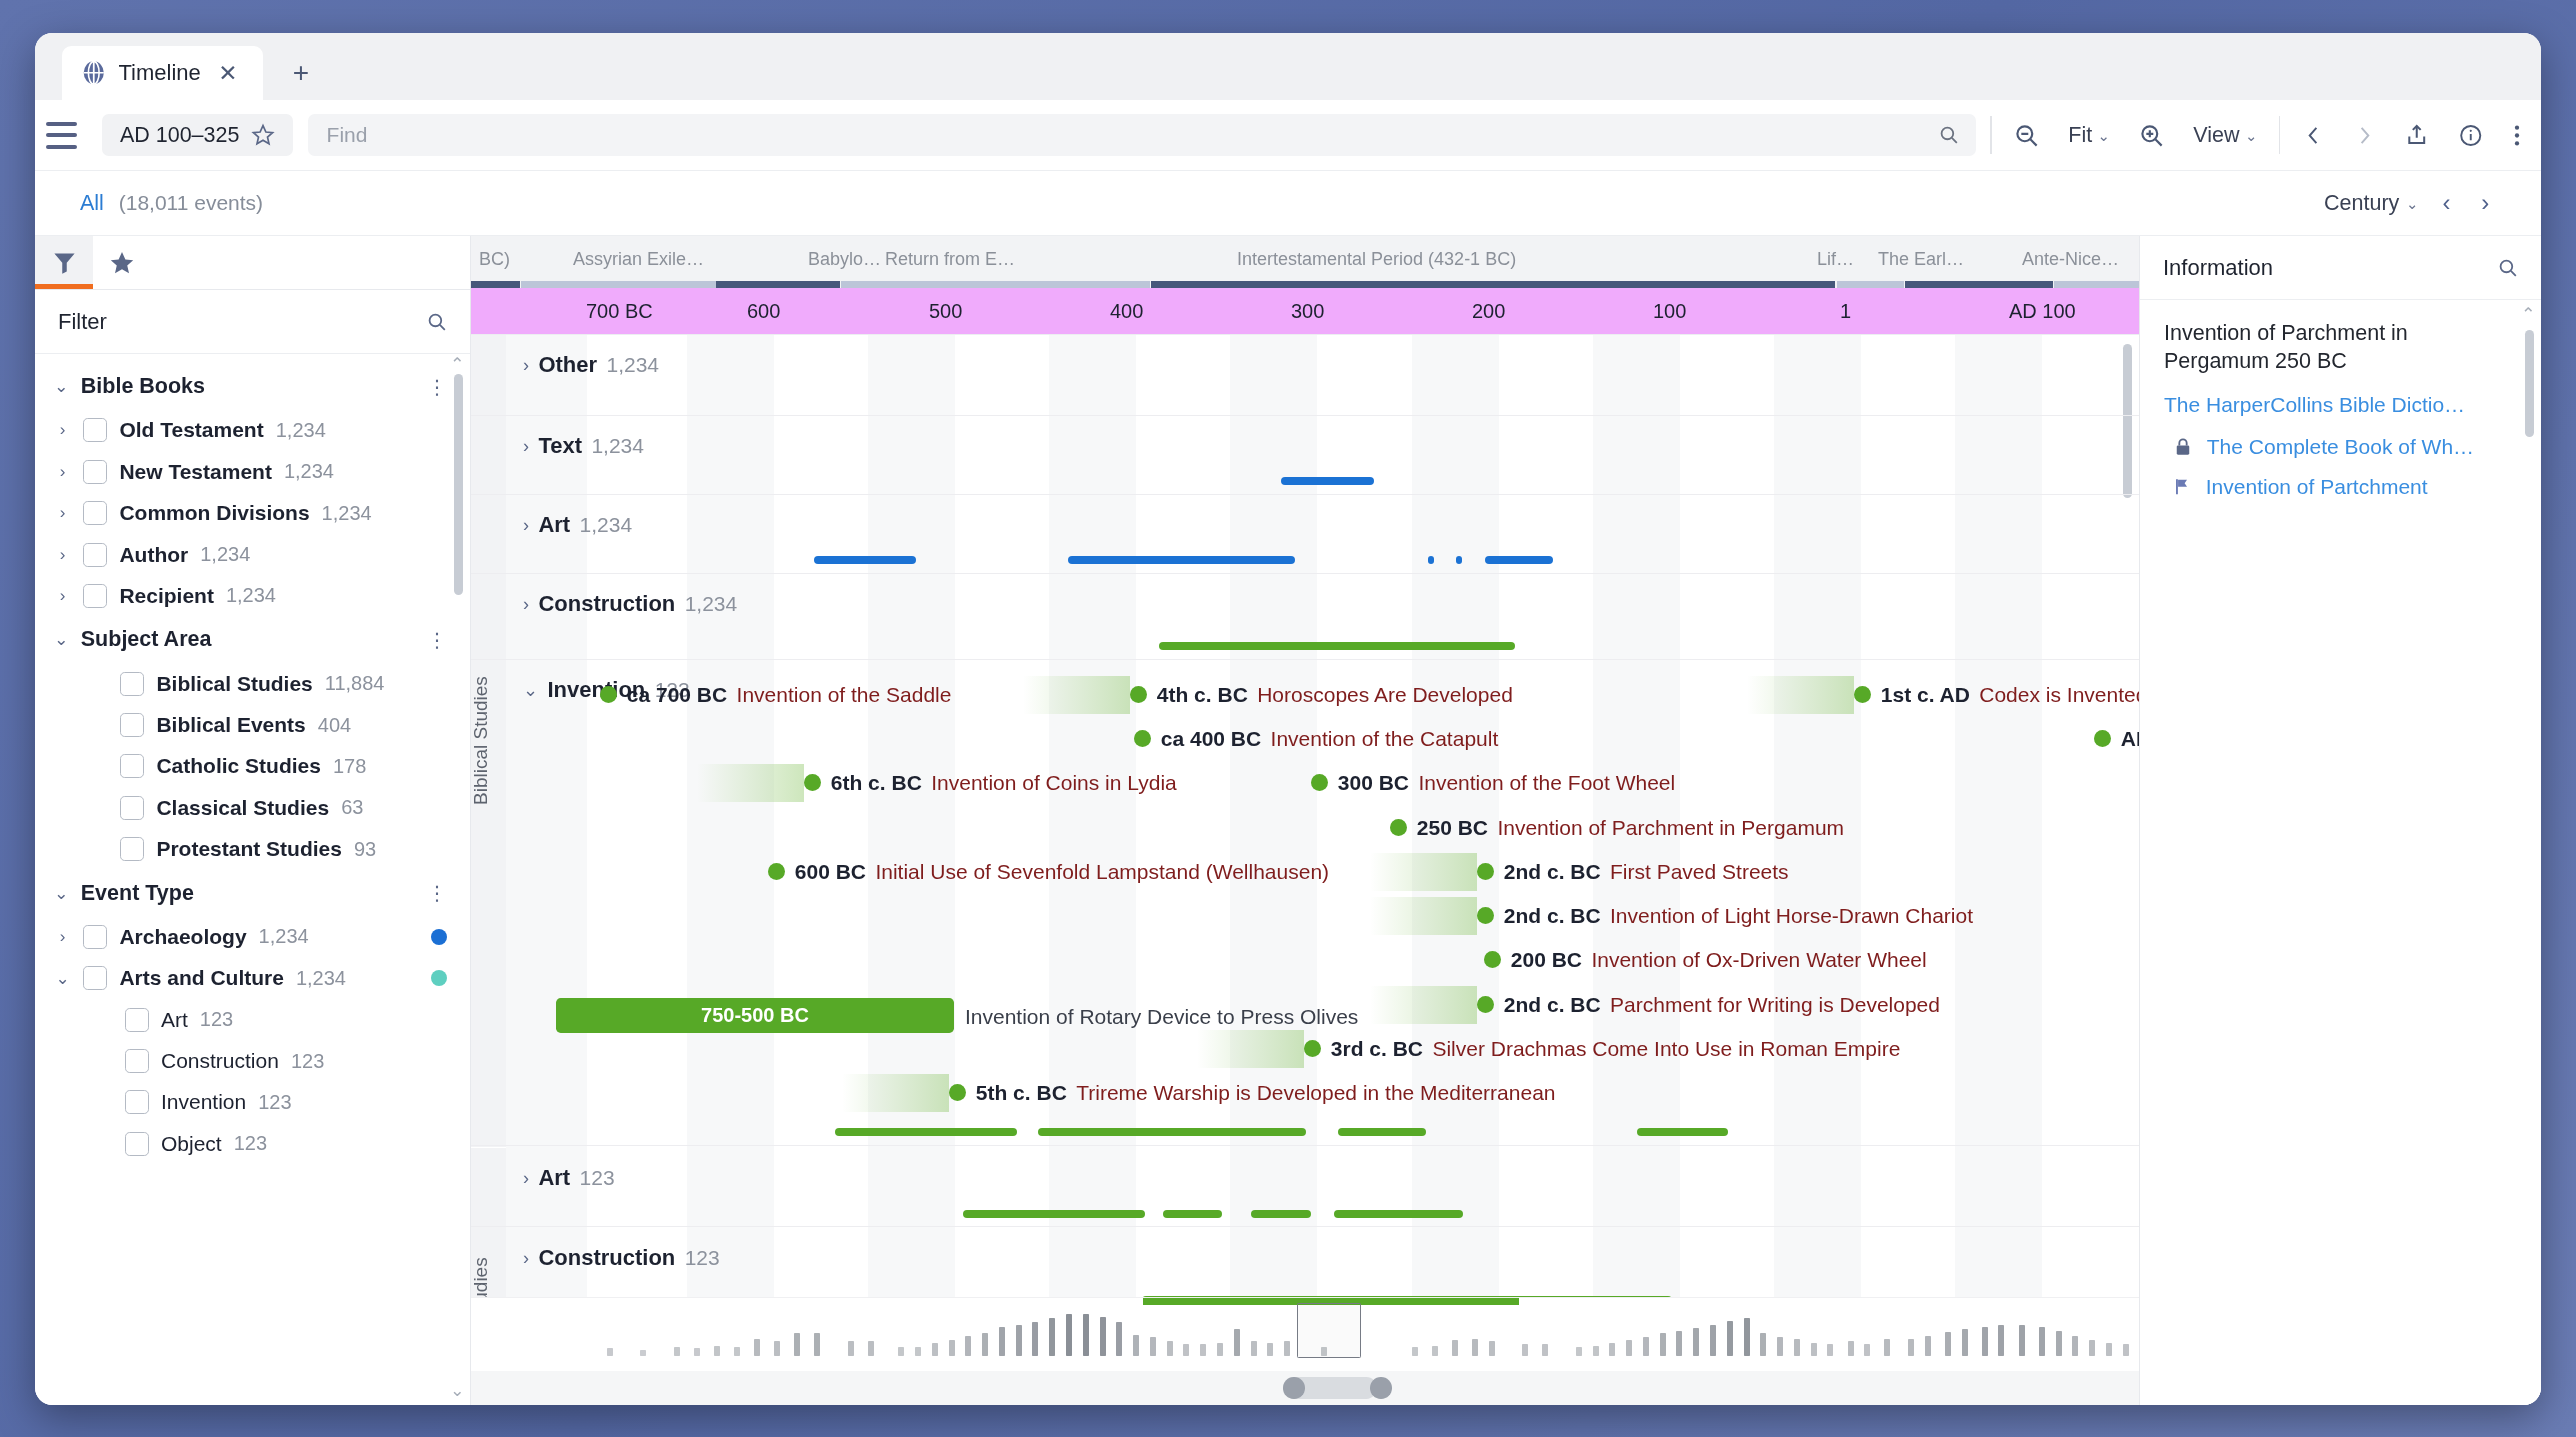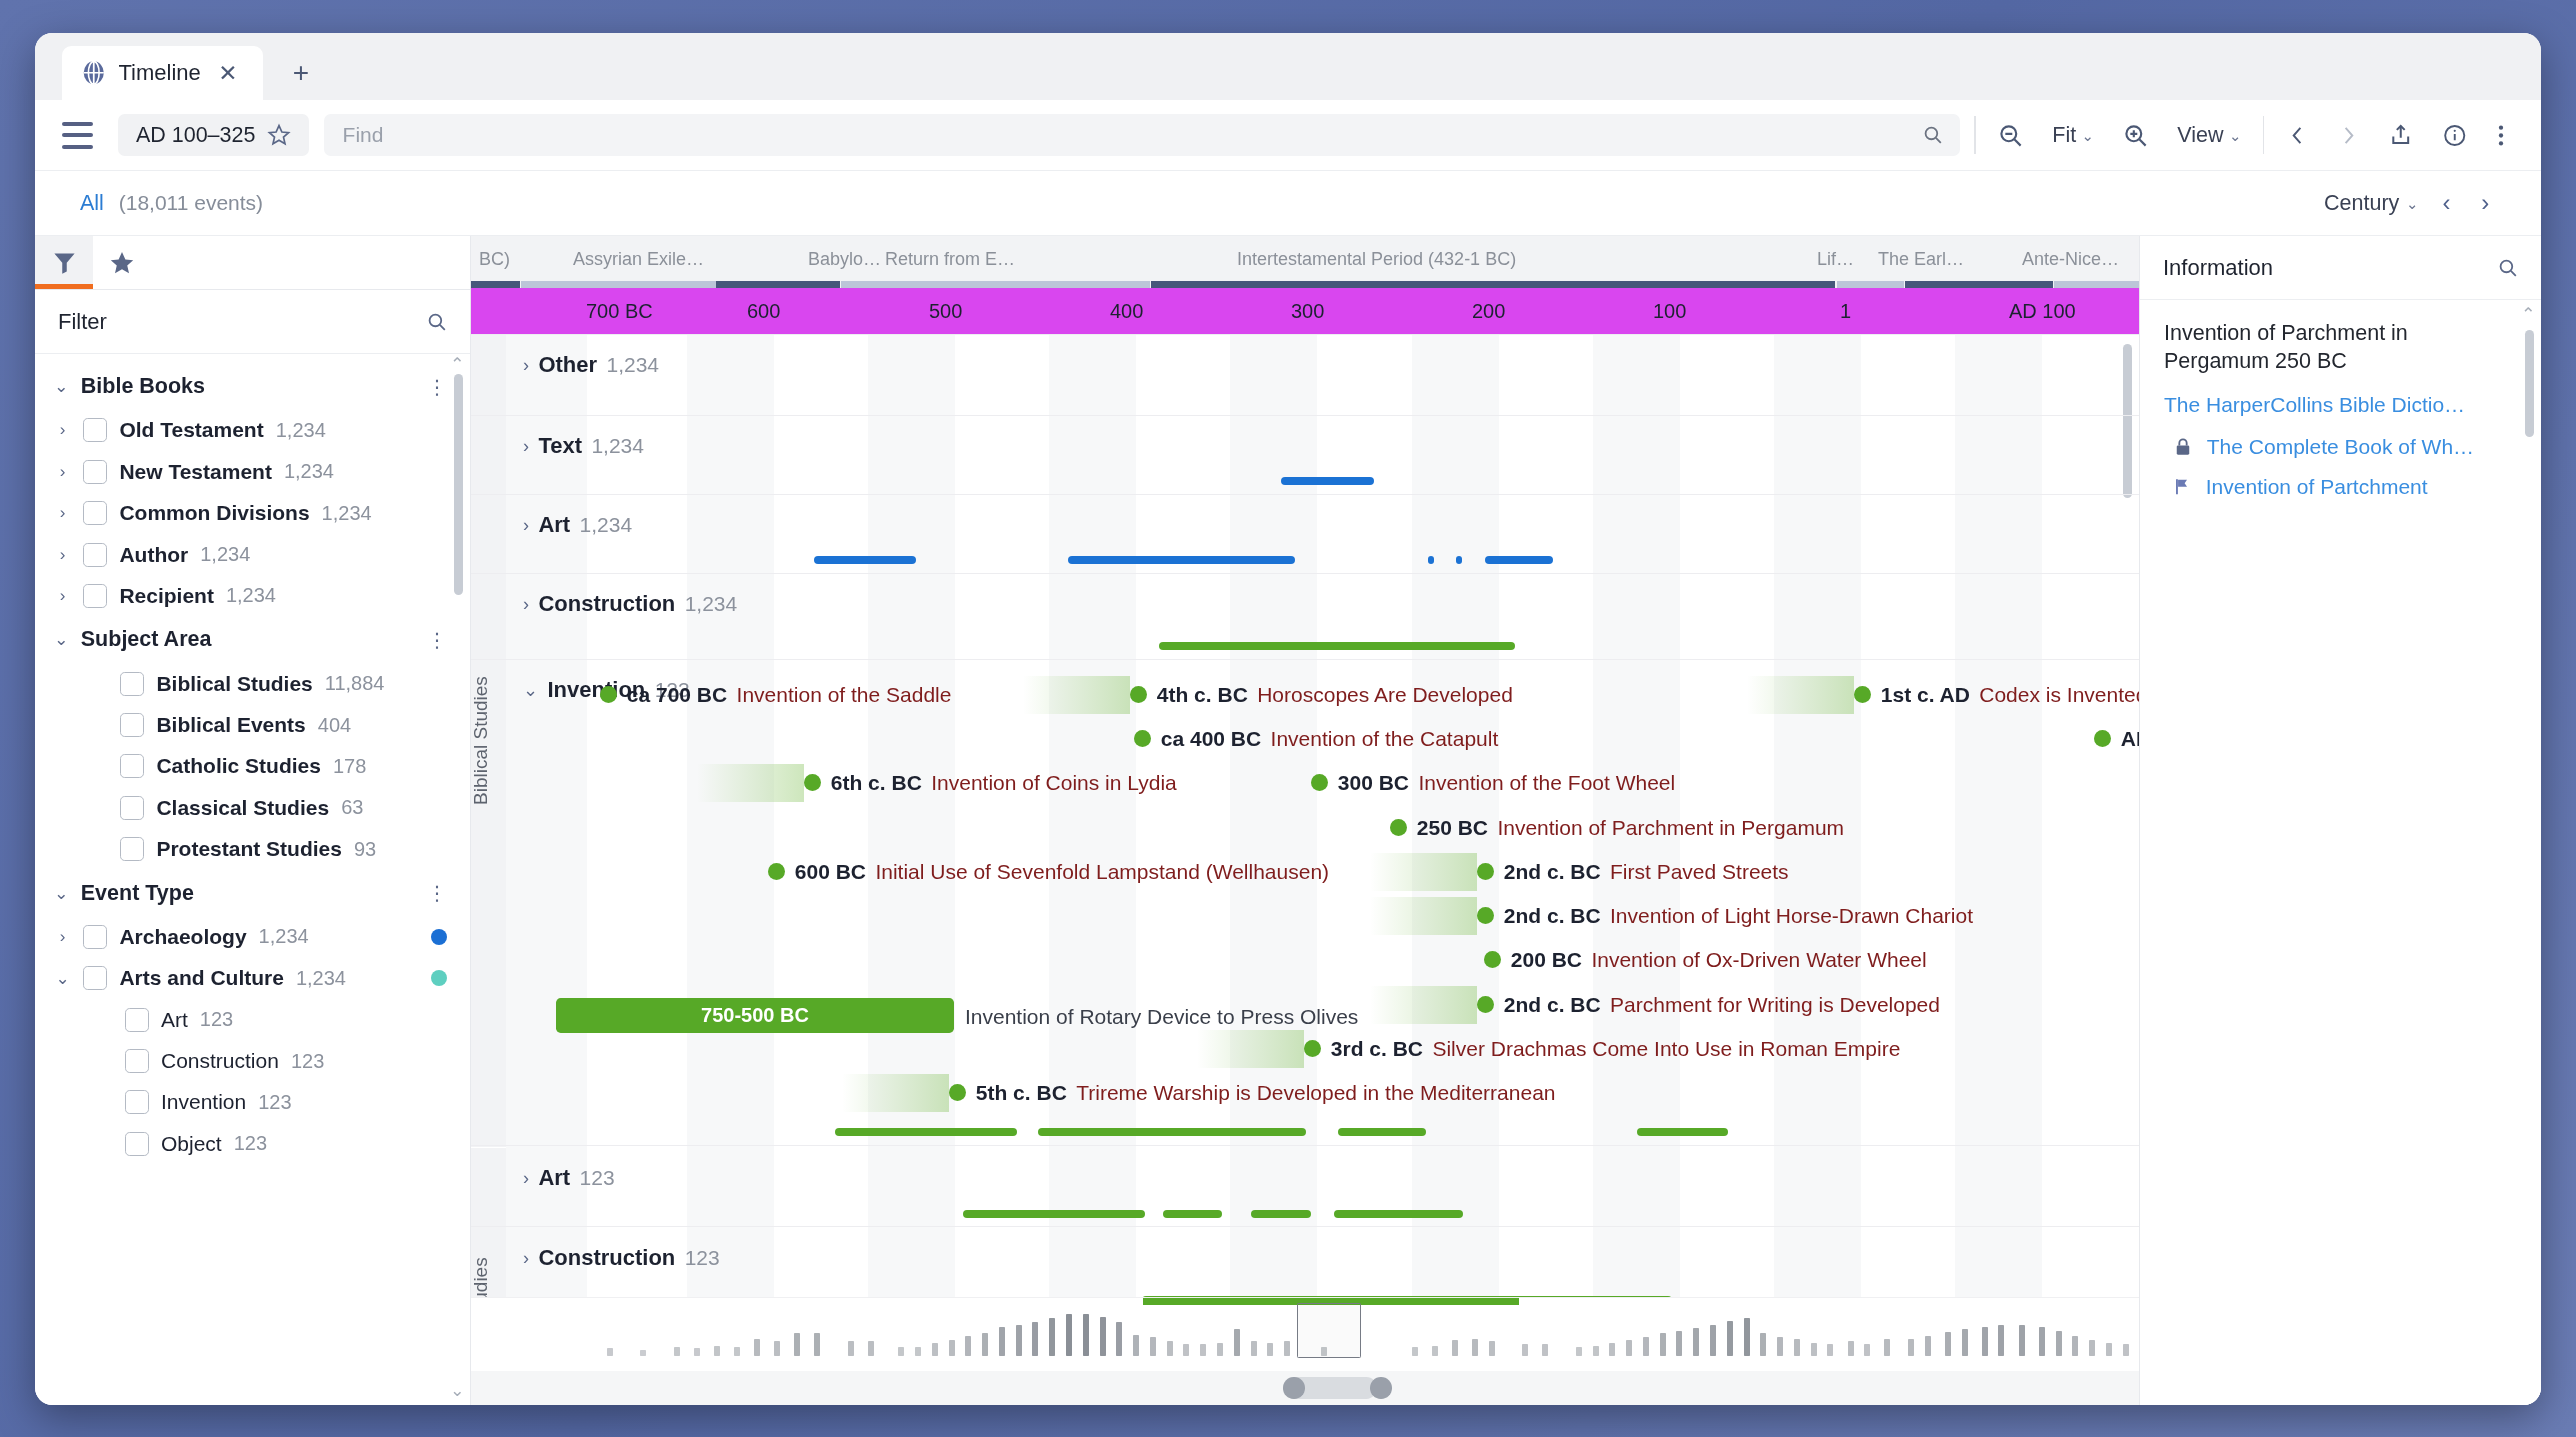--- a/index.html
+++ b/index.html
@@ -31,21 +31,21 @@
     height:54px; background:#fff; border-radius:9.4px 9.4px 0 0;
     display:flex; align-items:center; gap:12px; padding:0 17.4px 0 19px;
     min-width:201px;
   }
   .tab-favicon { width:25.5px;height:25.5px; flex:0 0 auto;}
   .tab-title { font-size:22px; color:#1f2430; white-space:nowrap;}
   .tab-close { font-size:23px; color:#4b5874; line-height:1; padding:2.7px 5.4px; cursor:pointer;}
   .tab-new { font-size:28px; color:#4b5874; margin-left:19px; margin-bottom:10.7px; padding:0 10.7px; cursor:pointer;}
 
   
-  .toolbar { height:70px; background:#fff; display:flex; align-items:center; padding:0 27px; gap:14.8px; flex:0 0 auto;}
+  .toolbar { height:70px; background:#fff; display:flex; align-items:center; padding:0 11px; gap:14.8px; flex:0 0 auto;}
   .hamburger { width:31px;height:27px; display:flex;flex-direction:column;justify-content:space-between; cursor:pointer;}
   .hamburger span { display:block;height:4px;background:#566083;border-radius:2px;}
   .addr {
     height:42px; background:#f1f2f4; border-radius:6.7px;
     display:flex; align-items:center; gap:12px; padding:0 17.4px; margin-left:10.7px;
   }
   .addr-text { font-size:21.5px; color:#1f2430; white-space:nowrap;}
   .find {
     flex:1; height:42px; background:#f3f4f6; border-radius:6.7px;
     display:flex; align-items:center; padding:0 19px; position:relative;
@@ -107,21 +107,21 @@
 
   
   .timeline { flex:1; display:flex; flex-direction:column; min-width:0; position:relative;}
   .era-band { height:52px; background:#f2f3f5; display:flex; align-items:center; position:relative; overflow:hidden;}
   .era-lbl { position:absolute; font-size:18px; color:#8b9099; white-space:nowrap; top:13.4px;}
   .era-bars { position:absolute; bottom:0; left:0; right:0; height:6.7px;}
   .era-bar { position:absolute; bottom:0; height:6.7px;}
   .era-bar.dark { background:#46577a; }
   .era-bar.light { background:#bcc5d8; }
 
-  .ruler { height:47px; background:#d946ef; position:relative; border-bottom:0.7px solid #eceef1;}
+  .ruler { height:47px; background:#f0abfc; position:relative; border-bottom:0.7px solid #eceef1;}
   .tick { position:absolute; top:12px; font-size:20px; color:#1d2230; white-space:nowrap;}
 
   .lanes { flex:1; position:relative; overflow:hidden; background:#fff;}
   .band-stripe { position:absolute; top:0; bottom:0; background:#f7f8f9; }
   .lane { position:absolute; left:0; right:0; border-bottom:1px solid #ededf0;}
   .lane-head { position:absolute; display:flex; align-items:center; gap:9.4px; }
   .lh-caret { font-size:18px; color:#5a6787; }
   .lh-title { font-size:22px; font-weight:bold; color:#1d2230;}
   .lh-count { font-size:21px; color:#8c929d;}
   .bar { position:absolute; height:8px; border-radius:4px;}

